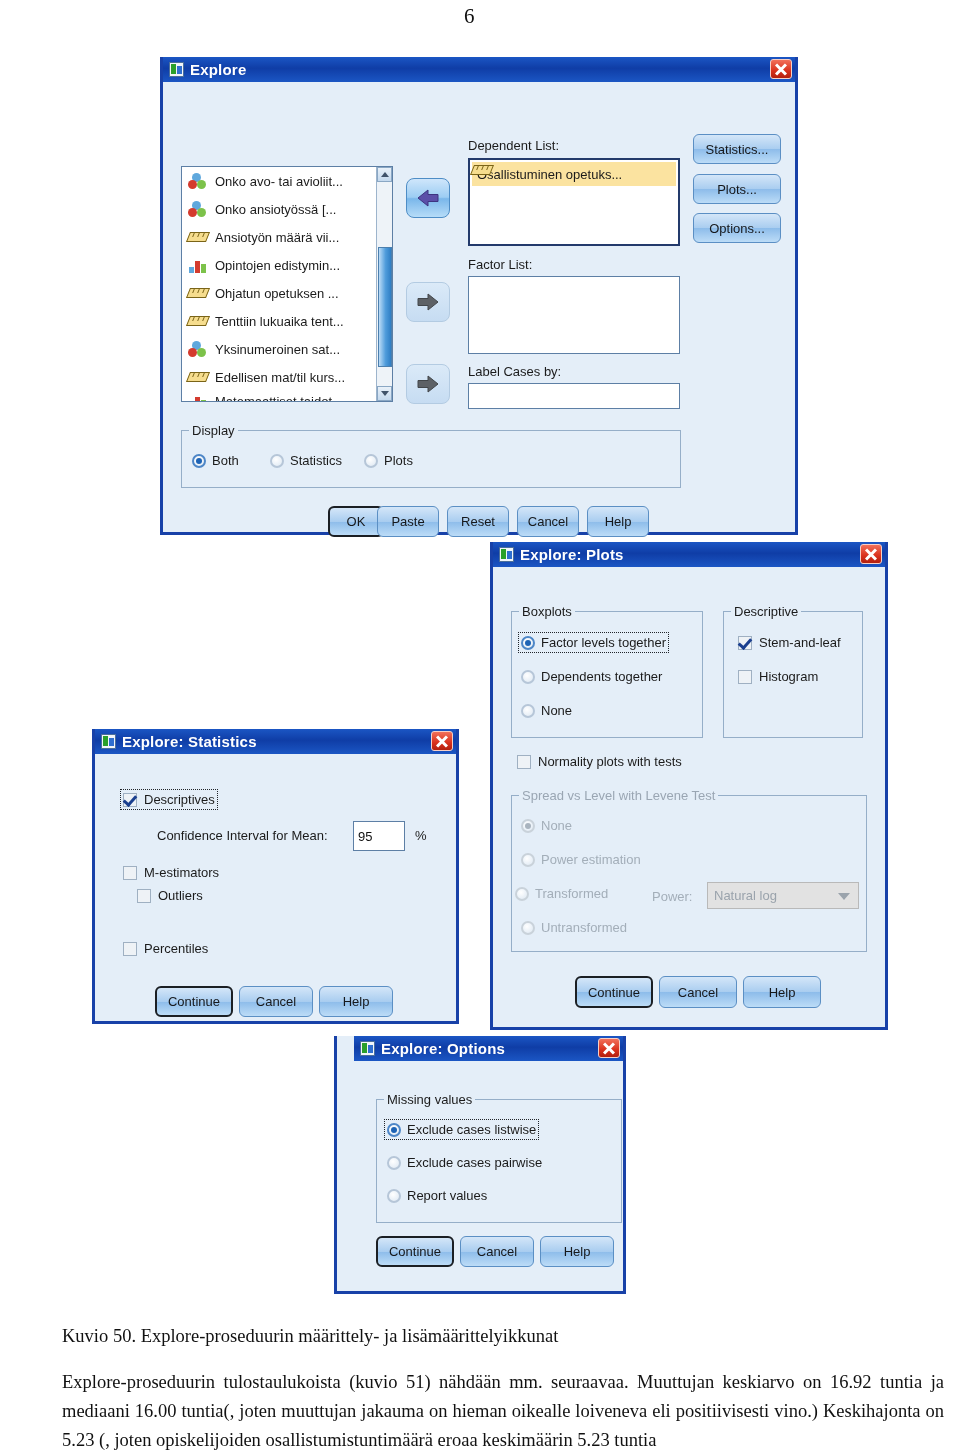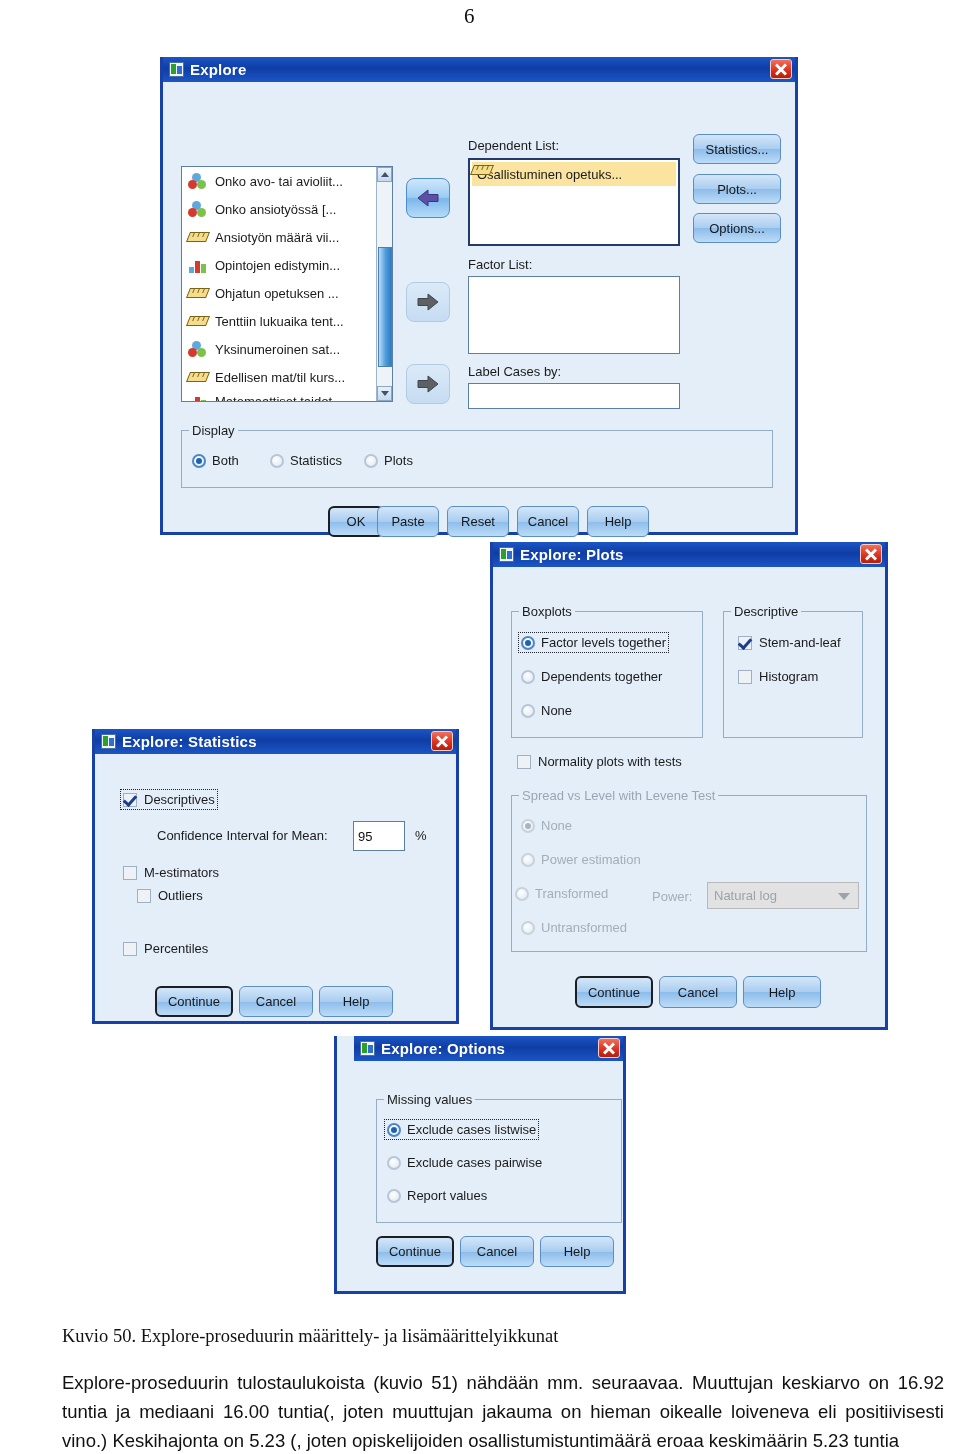--- a/index.html
+++ b/index.html
@@ -356,21 +356,21 @@
     font-family: "Liberation Serif", serif;
     font-size: 18.5px;
     color: #111111;
     white-space: nowrap;
   }
   .para {
     position: absolute;
     left: 62px;
     top: 1368px;
     width: 882px;
-    font-family: Liberation Sans, sans-serif;
+    font-family: Liberation Serif, serif;
     font-size: 18.5px;
     line-height: 29px;
     color: #111111;
     text-align: justify;
   }
 </style>
 </head>
 <body>
 
 <div class="page-number">6</div>
@@ -522,21 +522,21 @@
     <div class="btn" style="left:530px; top:52px; width:88px; height:30px;">
       <span>Statistics...</span>
     </div>
     <div class="btn" style="left:530px; top:92px; width:88px; height:30px;">
       <span>Plots...</span>
     </div>
     <div class="btn" style="left:530px; top:131px; width:88px; height:30px;">
       <span>Options...</span>
     </div>
 
-    <div class="group" style="left:18px; top:348px; width:592px; height:58px;">
+    <div class="group" style="left:18px; top:348px; width:500px; height:58px;">
       <span class="group-title">Display</span>
       <div class="radio on" style="left:10px; top:22px;">
         <span class="dot"></span>
         <span class="lbl">Both</span>
       </div>
       <div class="radio" style="left:88px; top:22px;">
         <span class="dot"></span>
         <span class="lbl">Statistics</span>
       </div>
       <div class="radio" style="left:182px; top:22px;">

